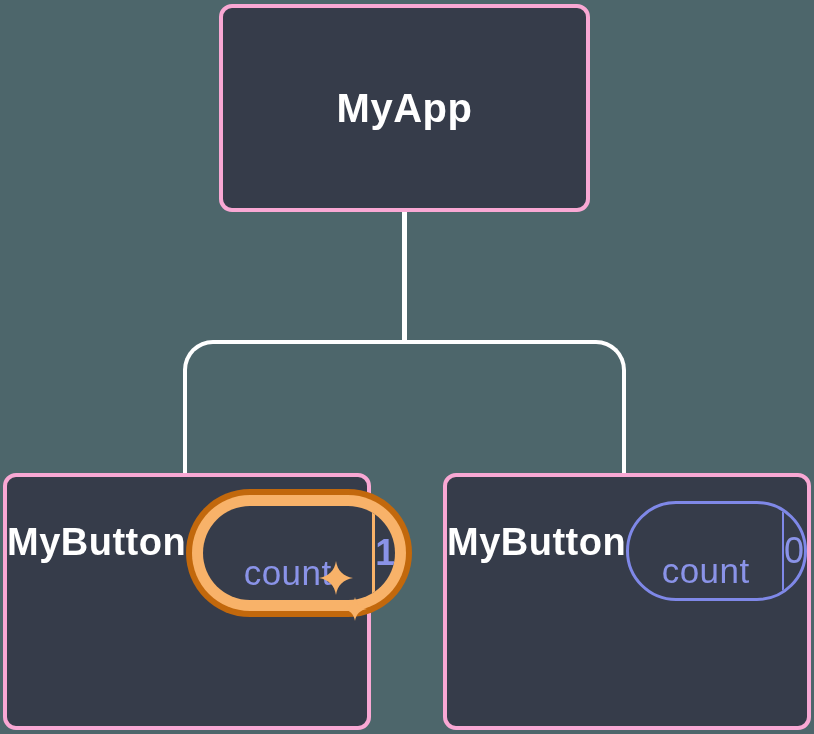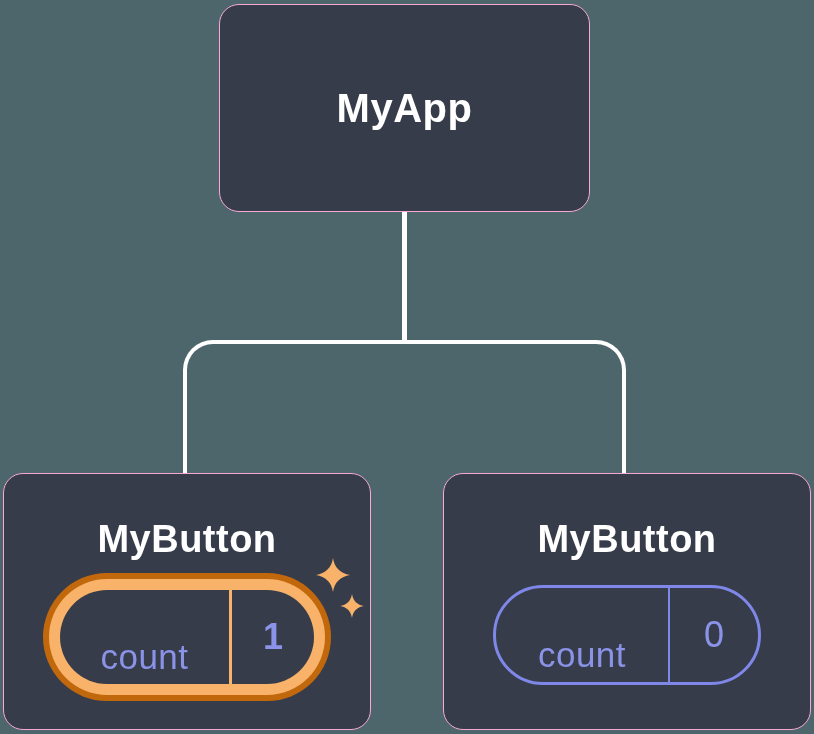--- a/index.html
+++ b/index.html
@@ -11,32 +11,32 @@
     width: 814px;
     height: 734px;
     background: #4d666b;
     overflow: hidden;
   }
 
   
   .node {
     position: absolute;
     background: #363c4a;
-    border: 1px solid #f9a8d4;
-    border-radius: 20px;
+    border: 4px solid #f9a8d4;
+    border-radius: 13px;
   }
   .node-root {
     left: 219px; top: 4px;
     width: 371px; height: 208px;
     display: flex; align-items: center; justify-content: center;
   }
   .node-child {
     top: 473px;
     width: 368px; height: 257px;
-    display: flex; flex-direction: column; align-items: center;
+    display: flex; align-items: flex-start;
   }
   .node-child-left  { left: 3px; }
   .node-child-right { left: 443px; }
 
   .root-label {
     color: #ffffff;
     font-size: 40px;
     font-weight: bold;
     letter-spacing: 0.5px;
   }

